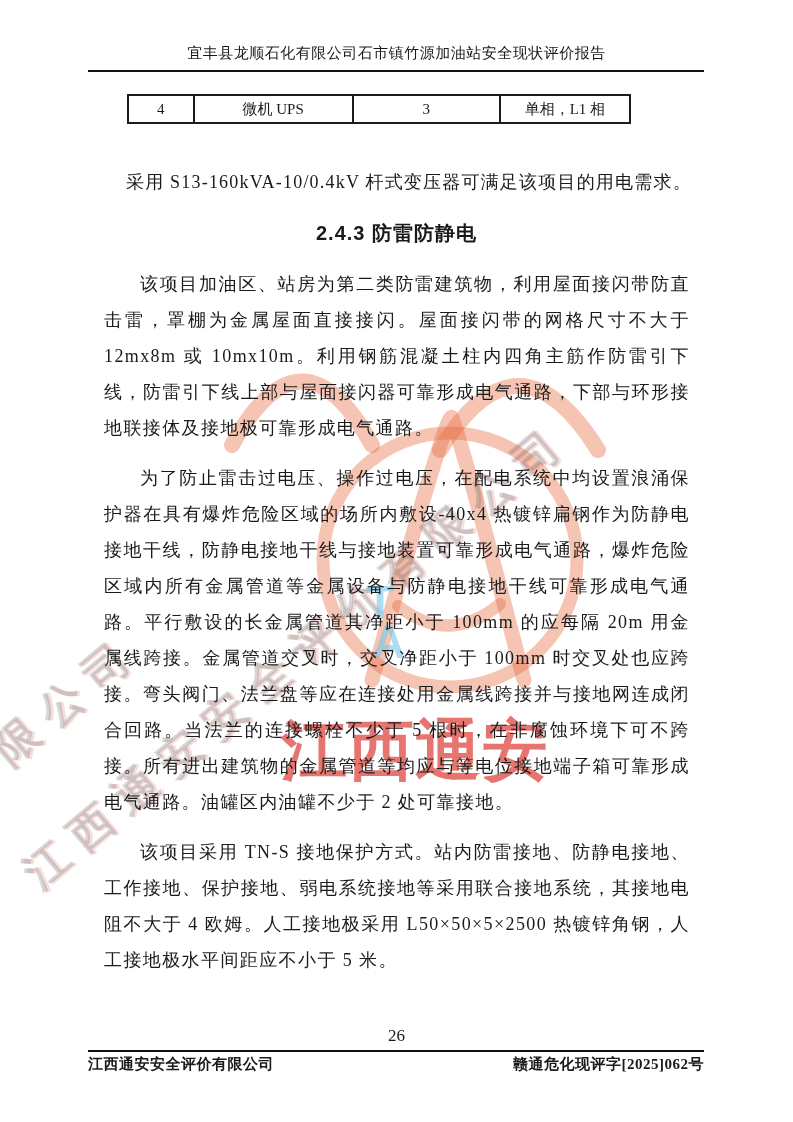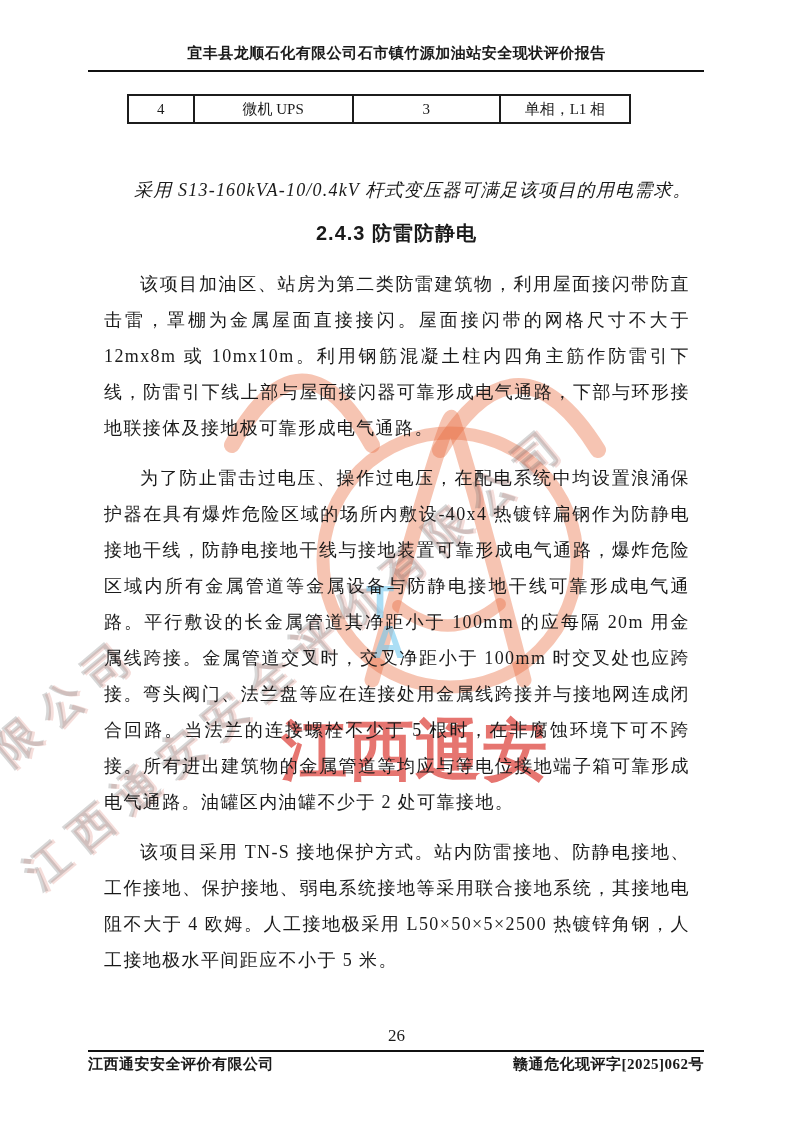--- a/index.html
+++ b/index.html
@@ -25,36 +25,36 @@
     color:rgba(214,32,24,0.62);white-space:nowrap;
   }
   .wm-blue-t{position:absolute;left:366px;top:575px;font-size:46px;font-weight:bold;
     color:rgba(115,200,238,0.6);font-family:"Liberation Sans",sans-serif;}
   .wm-blue-a{position:absolute;left:372px;top:615px;font-size:46px;font-weight:bold;
     color:rgba(115,200,238,0.6);font-family:"Liberation Sans",sans-serif;}
   
   .content{position:absolute;inset:0;z-index:2;}
   .header-title{
     position:absolute;top:44px;left:0;width:100%;text-align:center;
-    font-size:15px;letter-spacing:0.5px;font-weight:bold;
+    font-size:15px;letter-spacing:0.5px;font-weight:normal;
   }
   .header-rule{position:absolute;top:70px;left:88px;width:616px;height:2px;background:#111;}
   .top-table{
     position:absolute;top:94px;left:127px;width:504px;
     border-collapse:collapse;table-layout:fixed;
     font-size:15px;
   }
   .top-table td{
     border:2px solid #1c1c1c;text-align:center;vertical-align:middle;
     height:24px;padding:1px 2px;overflow:hidden;white-space:nowrap;
   }
   .col1{width:12.5%;} .col2{width:32%;} .col3{width:29.5%;} .col4{width:26%;}
   .intro{
     position:absolute;top:164px;left:90px;width:613px;
-    font-size:18px;letter-spacing:1.2px;line-height:36px;text-indent:2em;margin:8px;font-style:italic;
+    font-size:18px;letter-spacing:1.2px;line-height:36px;text-indent:2em;margin:0;
   }
   .sec-heading{
     position:absolute;top:220px;left:90px;width:613px;margin:0;
     font-family:"Liberation Sans",sans-serif;font-weight:bold;
     font-size:20px;letter-spacing:1px;text-align:center;
   }
   .body-text{
     position:absolute;top:252px;left:90px;width:614px;
     font-size:18px;letter-spacing:1.4px;line-height:36px;
     text-align:justify;

